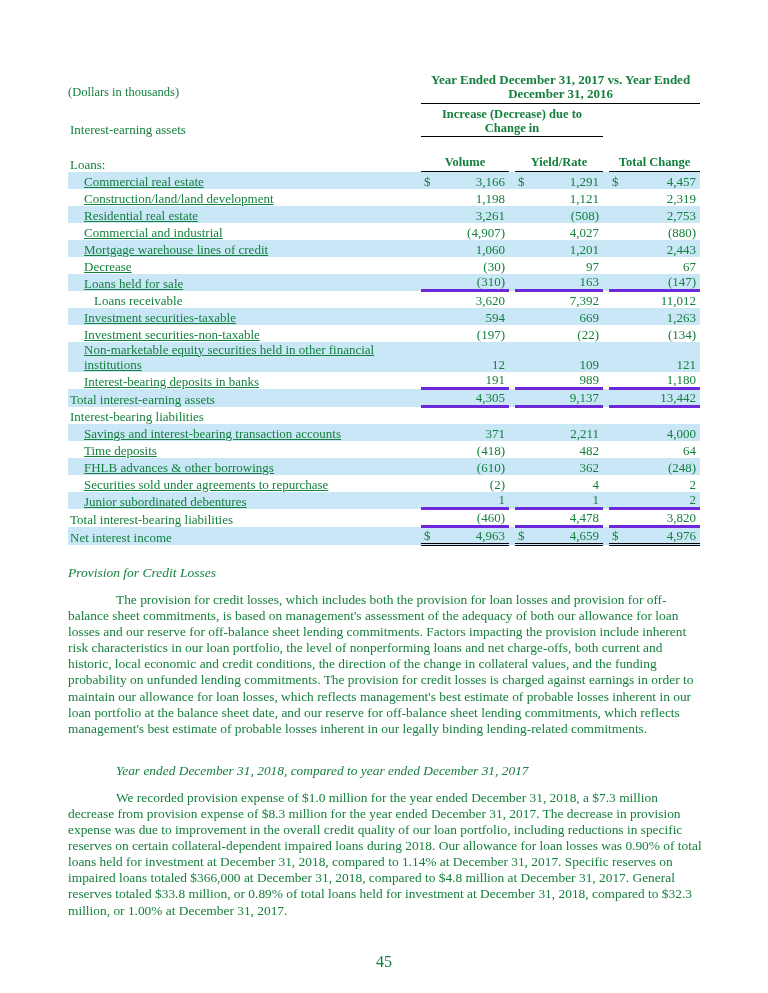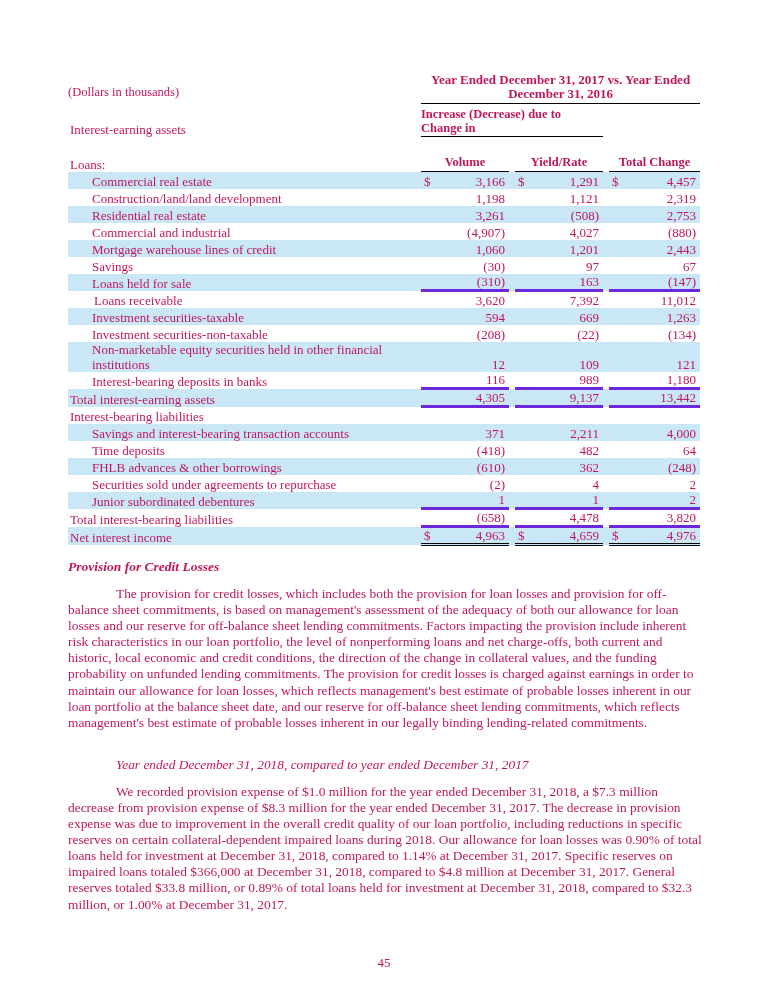--- a/index.html
+++ b/index.html
@@ -3,21 +3,21 @@
 <meta charset="utf-8">
 <style>
   * { margin: 0; padding: 0; box-sizing: border-box; }
   html, body { background: #ffffff; }
   .page {
     position: relative;
     width: 768px;
     height: 993px;
     background: #ffffff;
     font-family: "Liberation Serif", serif;
-    color: #be185d;
+    color: #15803d;
     padding: 73px 68px 0 68px;
     overflow: hidden;
   }
   
   table.rv {
     border-collapse: collapse;
     table-layout: fixed;
     width: 632px;
     font-size: 13px;
     line-height: 15px;
@@ -28,48 +28,48 @@
     font-weight: bold;
     font-size: 13px;
     text-align: center;
     border-bottom: 1px solid #000;
     padding-bottom: 2px;
     line-height: 14px;
   }
   td.changetitle {
     font-weight: bold;
     font-size: 12.5px;
-    text-align: left;
+    text-align: center;
     border-bottom: 1px solid #000;
     padding: 3px 0 1px 0;
     line-height: 14px;
   }
   td.colhead {
     font-weight: bold;
     font-size: 12.5px;
     text-align: center;
     border-bottom: 1px solid #000;
     padding: 18px 0 1px 0;
   }
   td.lab { text-align: left; }
   tbody td { height: 17px; }
   td.ind0 { padding-left: 2px; }
-  td.ind1 { padding-left: 24px; }
+  td.ind1 { padding-left: 16px; text-decoration: underline; }
   td.ind2 { padding-left: 26px; }
   td.dol { text-align: left; padding-left: 3px; }
   td.val { text-align: right; padding-right: 4px; }
   td.gap {}
   tr.shaded td { background: #c9e7f6; }
   td.single { border-bottom: 3px solid #6d28d9; }
   td.double { border-bottom: 3px double #000; }
   
   .section-heading {
-    margin-top: 13px;
+    margin-top: 19px;
     font-size: 13.5px;
-    font-weight: bold;
+    font-weight: normal;
     font-style: italic;
   }
   .para {
     margin-top: 11px;
     font-size: 13.4px;
     line-height: 16.1px;
     text-indent: 48px;
     width: 636px;
   }
   .subheading {
@@ -77,21 +77,21 @@
     margin-left: 48px;
     font-size: 13.4px;
     font-style: italic;
   }
   .page-number {
     position: absolute;
     bottom: 22px;
     left: 0;
     width: 768px;
     text-align: center;
-    font-size: 13px;
+    font-size: 16px;
   }
 </style>
 </head>
 <body>
 
 <div class="page">
 
   <table class="rv">
     <colgroup>
       <col style="width:353px">
@@ -173,21 +173,21 @@
           <td class="dol"></td>
           <td class="val">1,060</td>
           <td class="gap"></td>
           <td class="dol"></td>
           <td class="val">1,201</td>
           <td class="gap"></td>
           <td class="dol"></td>
           <td class="val">2,443</td>
         </tr>
         <tr>
-          <td class="lab ind1">Savings</td>
+          <td class="lab ind1">Decrease</td>
           <td class="dol"></td>
           <td class="val">(30)</td>
           <td class="gap"></td>
           <td class="dol"></td>
           <td class="val">97</td>
           <td class="gap"></td>
           <td class="dol"></td>
           <td class="val">67</td>
         </tr>
         <tr class="shaded">
@@ -219,21 +219,21 @@
           <td class="gap"></td>
           <td class="dol"></td>
           <td class="val">669</td>
           <td class="gap"></td>
           <td class="dol"></td>
           <td class="val">1,263</td>
         </tr>
         <tr>
           <td class="lab ind1">Investment securities-non-taxable</td>
           <td class="dol"></td>
-          <td class="val">(208)</td>
+          <td class="val">(197)</td>
           <td class="gap"></td>
           <td class="dol"></td>
           <td class="val">(22)</td>
           <td class="gap"></td>
           <td class="dol"></td>
           <td class="val">(134)</td>
         </tr>
         <tr class="shaded">
           <td class="lab ind1">Non-marketable equity securities held in other financial institutions</td>
           <td class="dol"></td>
@@ -241,21 +241,21 @@
           <td class="gap"></td>
           <td class="dol"></td>
           <td class="val">109</td>
           <td class="gap"></td>
           <td class="dol"></td>
           <td class="val">121</td>
         </tr>
         <tr>
           <td class="lab ind1">Interest-bearing deposits in banks</td>
           <td class="dol single"></td>
-          <td class="val single">116</td>
+          <td class="val single">191</td>
           <td class="gap"></td>
           <td class="dol single"></td>
           <td class="val single">989</td>
           <td class="gap"></td>
           <td class="dol single"></td>
           <td class="val single">1,180</td>
         </tr>
         <tr class="shaded">
           <td class="lab ind0">Total interest-earning assets</td>
           <td class="dol single"></td>
@@ -329,21 +329,21 @@
           <td class="gap"></td>
           <td class="dol single"></td>
           <td class="val single">1</td>
           <td class="gap"></td>
           <td class="dol single"></td>
           <td class="val single">2</td>
         </tr>
         <tr>
           <td class="lab ind0">Total interest-bearing liabilities</td>
           <td class="dol single"></td>
-          <td class="val single">(658)</td>
+          <td class="val single">(460)</td>
           <td class="gap"></td>
           <td class="dol single"></td>
           <td class="val single">4,478</td>
           <td class="gap"></td>
           <td class="dol single"></td>
           <td class="val single">3,820</td>
         </tr>
         <tr class="shaded">
           <td class="lab ind0">Net interest income</td>
           <td class="dol double">$</td>

